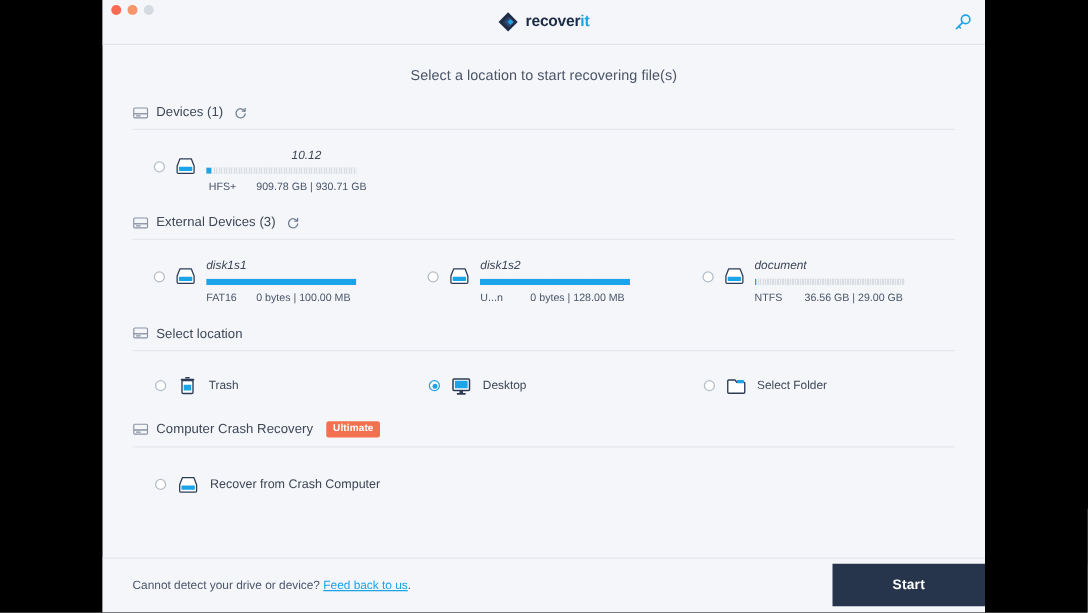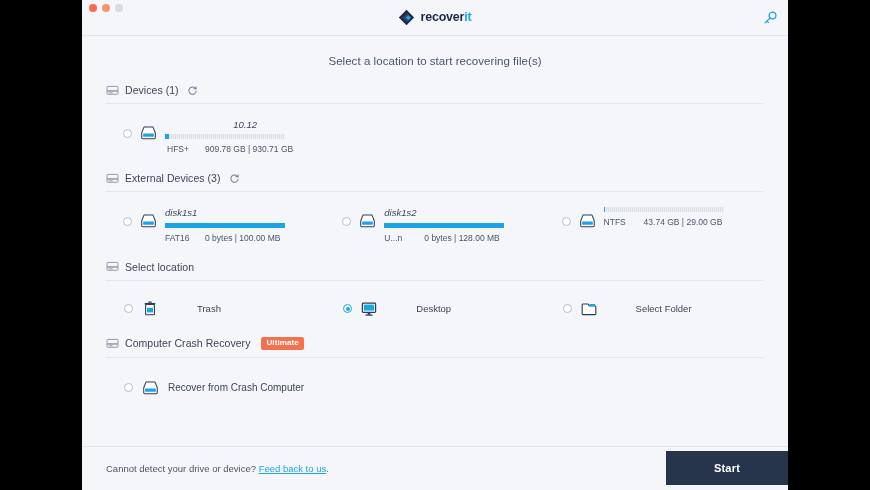--- a/index.html
+++ b/index.html
@@ -183,21 +183,21 @@
   }
   .loc-col { width: 33.33%; }
   .loc-item {
     display: flex;
     align-items: center;
     gap: 9px;
     padding-left: 18px;
   }
   .loc-item .radio { margin-top: 0; }
   .loc-icon { width: 16px; height: 16px; flex: 0 0 auto; }
-  .loc-label { font-size: 9.5px; color: #3d4656; margin-left: 30px; }
+  .loc-label { font-size: 9.5px; color: #3d4656; }
 
   
   .crash-row {
     display: flex;
     align-items: center;
     gap: 9px;
     padding-left: 18px;
     padding-top: 22px;
   }
   .crash-row .radio { margin-top: 0; }
@@ -370,26 +370,27 @@
           </div>
 
           <div class="dev-col">
             <div class="dev-item">
               <span class="radio"></span>
               <svg class="drive-icon" viewBox="0 0 18 17">
                 <path d="M4.2 2.2 h9.6 l2.4 6.0 v5.4 a1 1 0 0 1 -1 1 h-12.4 a1 1 0 0 1 -1 -1 v-5.4 z" fill="#ffffff" stroke="#2d3c56" stroke-width="1.1" stroke-linejoin="round"></path>
                 <rect x="3.3" y="9.0" width="11.4" height="3.6" rx="0.6" fill="#1ba4e8"></rect>
               </svg>
               <div class="dev-meta">
+                <div class="dev-name">document</div>
                 <div class="bar">
                   <div class="bar-fill" style="width:1%"></div>
                 </div>
                 <div class="dev-stats">
                   <span class="dev-fs">NTFS</span>
-                  <span>43.74 GB | 29.00 GB</span>
+                  <span>36.56 GB | 29.00 GB</span>
                 </div>
               </div>
             </div>
           </div>
 
         </div>
       </div>
 
       <div class="sec-wrap">
         <div class="section-head">

